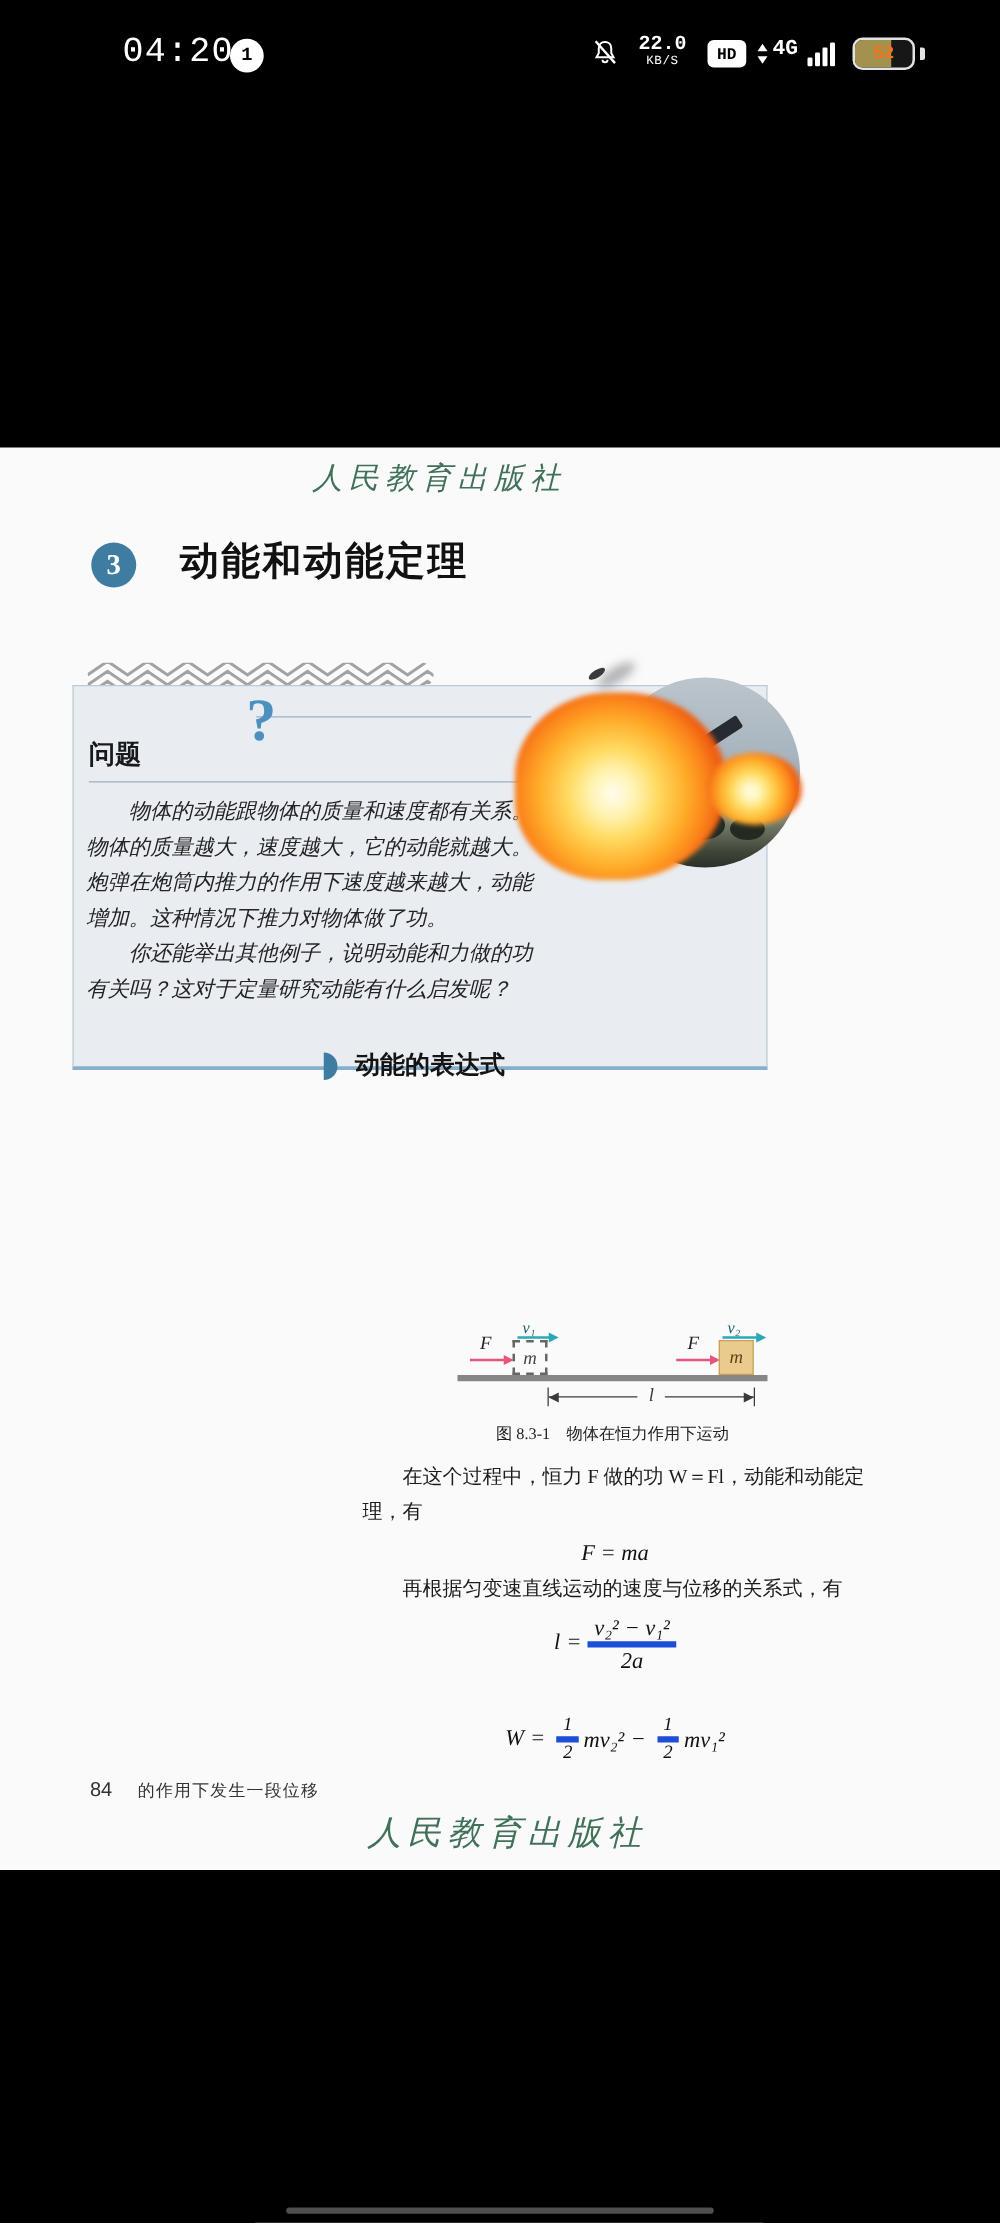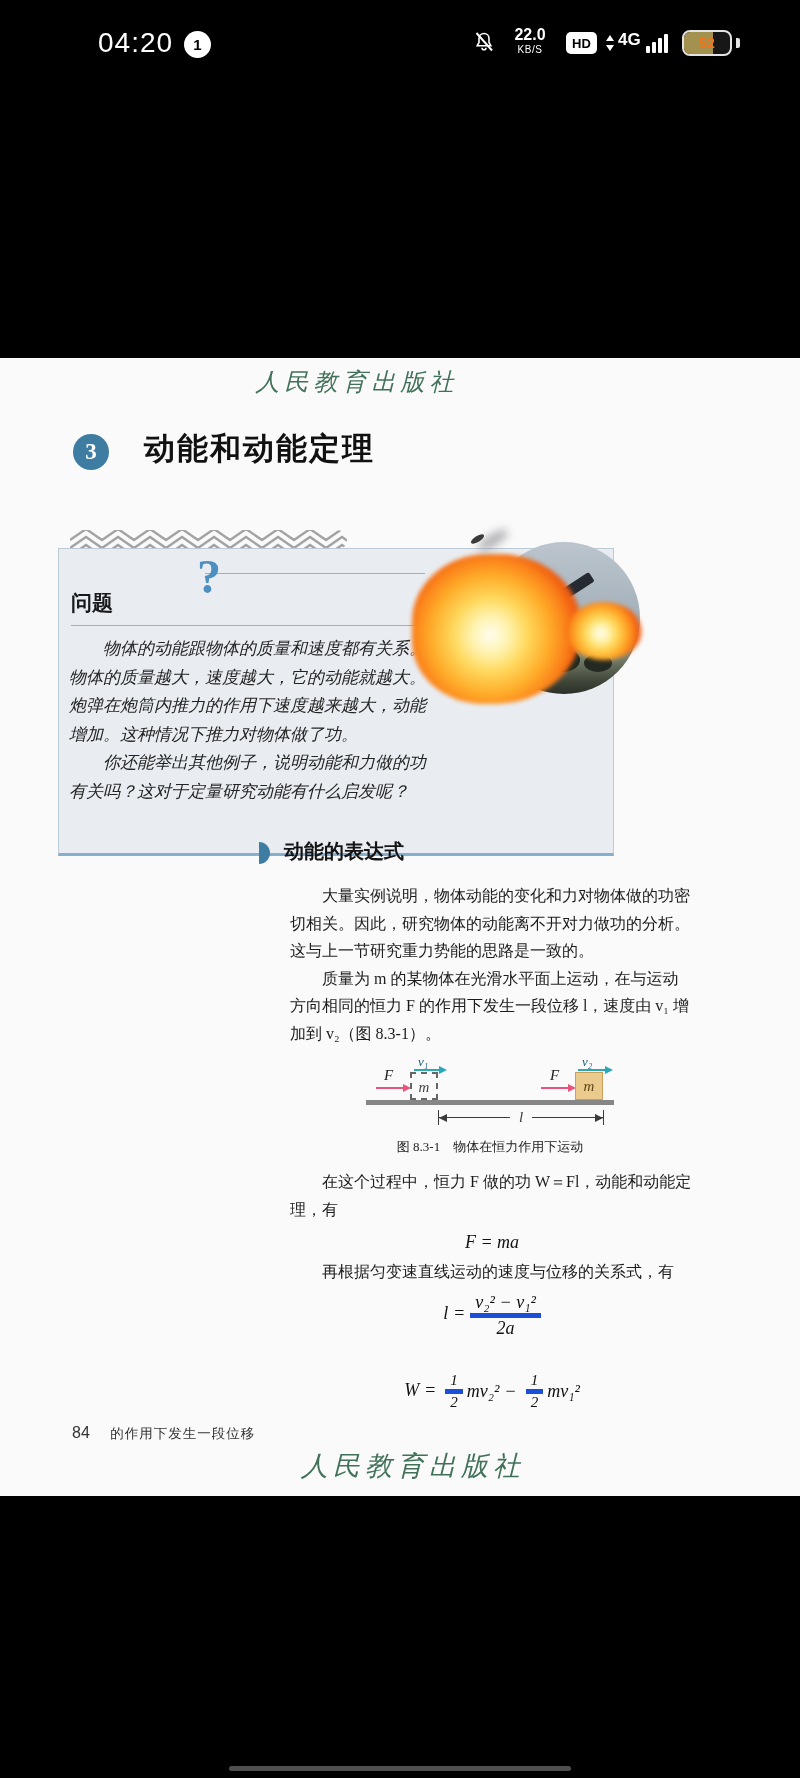--- a/index.html
+++ b/index.html
@@ -2,21 +2,21 @@
 <html><head>
 <meta charset="utf-8">
 <style>
   * { margin:0; padding:0; box-sizing:border-box; }
   html,body { background:#000; }
   .screen { position:relative; width:800px; height:1778px; background:#000; overflow:hidden;
             font-family:"Liberation Serif","DejaVu Serif",serif; }
 
   
   .sb { position:absolute; left:0; top:0; width:800px; height:90px; color:#fff;
-        font-family:Liberation Sans, sans-serif; }
+        font-family:Liberation Mono, monospace; }
   .sb .time { position:absolute; left:98px; top:27px; font-size:28px; font-weight:500; letter-spacing:1px; }
   .sb .notif { position:absolute; left:184px; top:31px; width:27px; height:27px; border-radius:50%;
                background:#fff; color:#000; font-size:15px; font-weight:700;
                display:flex; align-items:center; justify-content:center; }
   .sb .bell { position:absolute; left:472px; top:30px; width:24px; height:24px; }
   .sb .speed { position:absolute; left:502px; top:27px; width:56px; text-align:center; line-height:1; }
   .sb .speed .v { display:block; font-size:16px; font-weight:700; }
   .sb .speed .u { display:block; font-size:10px; margin-top:2px; letter-spacing:.5px; }
   .sb .hd { position:absolute; left:566px; top:32px; width:31px; height:22px; background:#fff; color:#000;
             border-radius:5px; font-size:13px; font-weight:800; display:flex; align-items:center; justify-content:center; }
@@ -36,21 +36,21 @@
               border:2px solid #e3e3e3; border-radius:8px; overflow:hidden; background:#171717; }
   .sb .batt .fill { position:absolute; left:0; top:0; bottom:0; width:62%; background:#a3914f; }
   .sb .batt .pct { position:absolute; left:0; top:0; width:100%; height:100%; display:flex;
                    align-items:center; justify-content:center; font-size:14px; font-weight:700; color:#f97316; }
   .sb .nub { position:absolute; left:736px; top:38px; width:4px; height:10px; background:#e3e3e3; border-radius:0 2px 2px 0; }
 
   
   .page { position:absolute; left:0; top:358px; width:800px; height:1138px; background:#fafafa; color:#1f1f1f; }
 
   .logo { position:absolute; font-style:italic; color:#2d6347; white-space:nowrap; opacity:.9;
-          text-align:center; letter-spacing:5px; }
+          text-align:left; letter-spacing:5px; }
   .logo-top { left:250px; top:8px; width:214px; font-size:24px; }
   .logo-bottom { left:294px; top:1090px; width:238px; font-size:27px; }
 
   .ch-num { position:absolute; left:73px; top:76px; width:36px; height:36px; border-radius:50%;
             background:#3e7da1; color:#fff; display:flex; align-items:center; justify-content:center;
             font-size:23px; font-weight:700; }
   .ch-title { position:absolute; left:144px; top:70px; font-size:31px; font-weight:700; letter-spacing:2px; color:#111; }
 
   .chevron { position:absolute; left:70px; top:172px; width:277px; height:20px; background:#fafafa;
              border-radius:0 11px 11px 0; overflow:hidden; }
@@ -222,24 +222,20 @@
       </div>
       <div class="boom b1"></div>
       <div class="boom b2"></div>
       <div class="shell-trail"></div>
       <div class="shell"></div>
     </div>
 
     <div class="sec-bullet"></div>
     <h2 class="sec-title">动能的表达式</h2>
 
-    <div class="body-text main-p1">
-      <p>大量实例说明，物体动能的变化和力对物体做的功密切相关。因此，研究物体的动能离不开对力做功的分析。这与上一节研究重力势能的思路是一致的。</p>
-      <p>质量为 m 的某物体在光滑水平面上运动，在与运动方向相同的恒力 F 的作用下发生一段位移 l，速度由 v₁ 增加到 v₂（图 8.3-1）。</p>
-    </div>
 
     <div class="figure">
       <span class="flabel" style="left:52px;top:0;font-family:Liberation Serif, serif;">v₁</span>
       <span class="arr teal" style="left:48px;top:15px;width:26px;"></span>
       <span class="flabel f" style="left:18px;top:13px;">F</span>
       <span class="arr pink" style="left:10px;top:33px;width:28px;"></span>
       <div class="mbox dashed">m</div>
 
       <span class="flabel" style="left:216px;top:0;">v₂</span>
       <span class="arr teal" style="left:212px;top:15px;width:28px;"></span>

